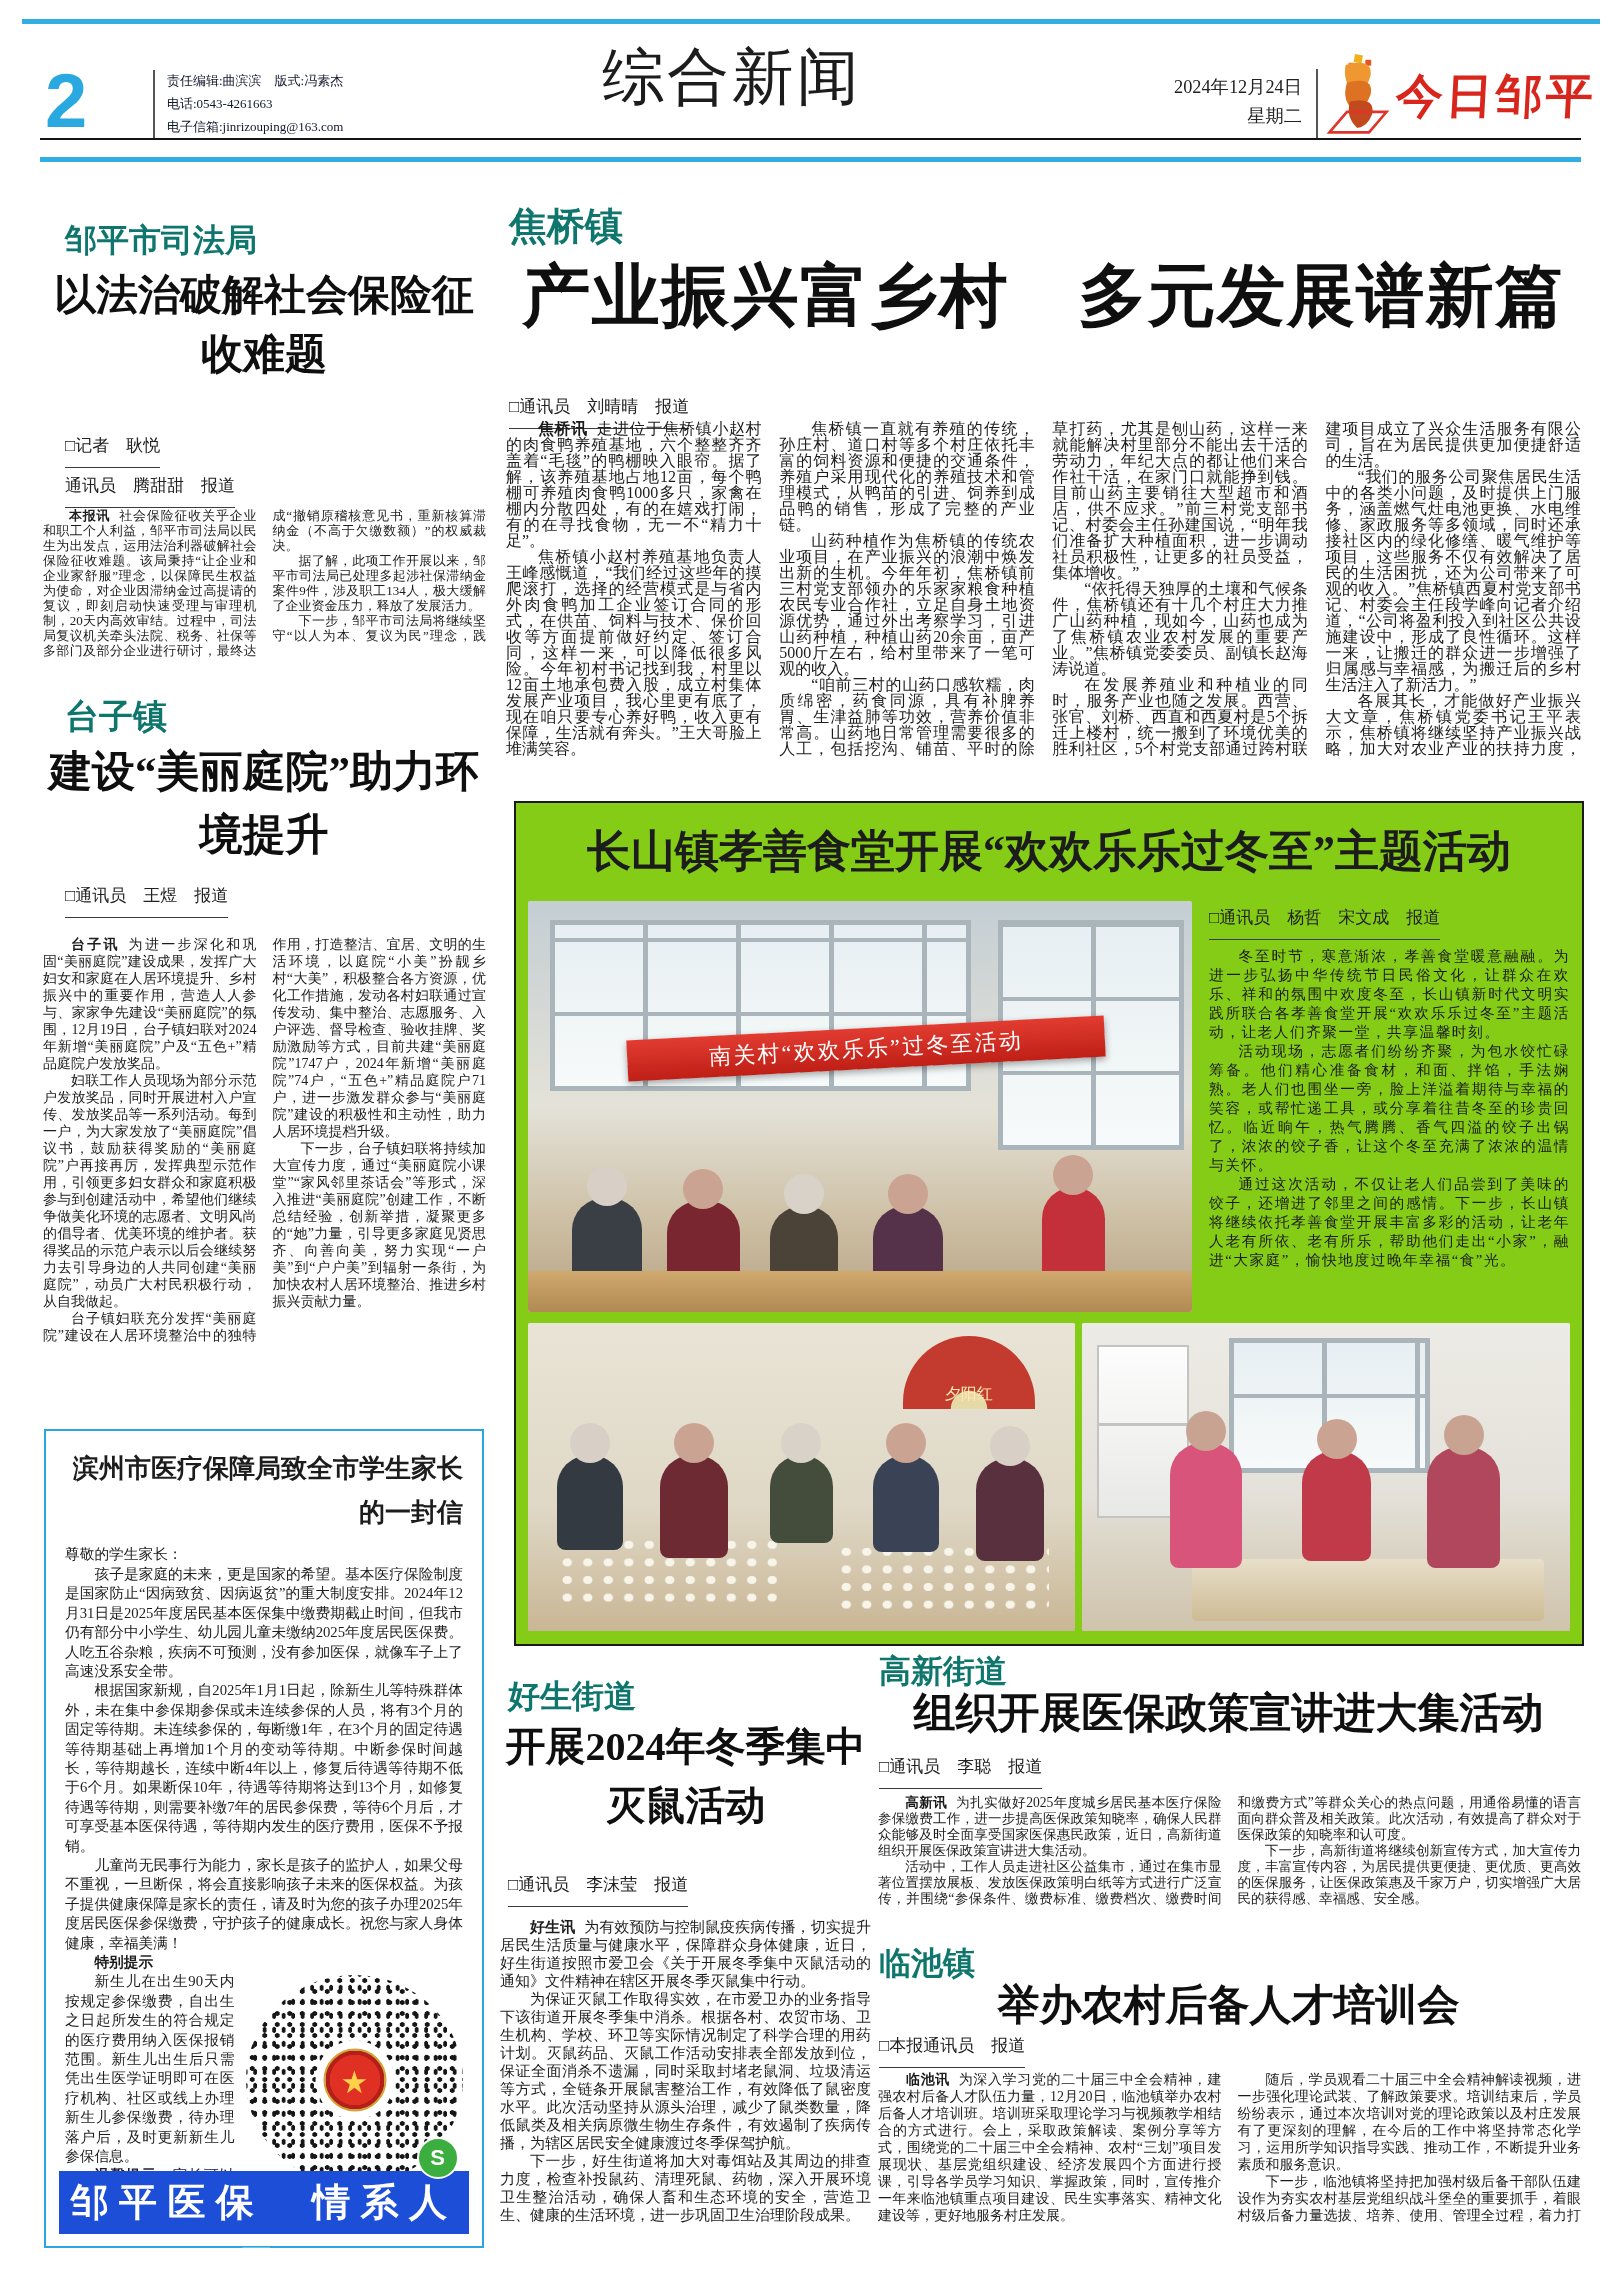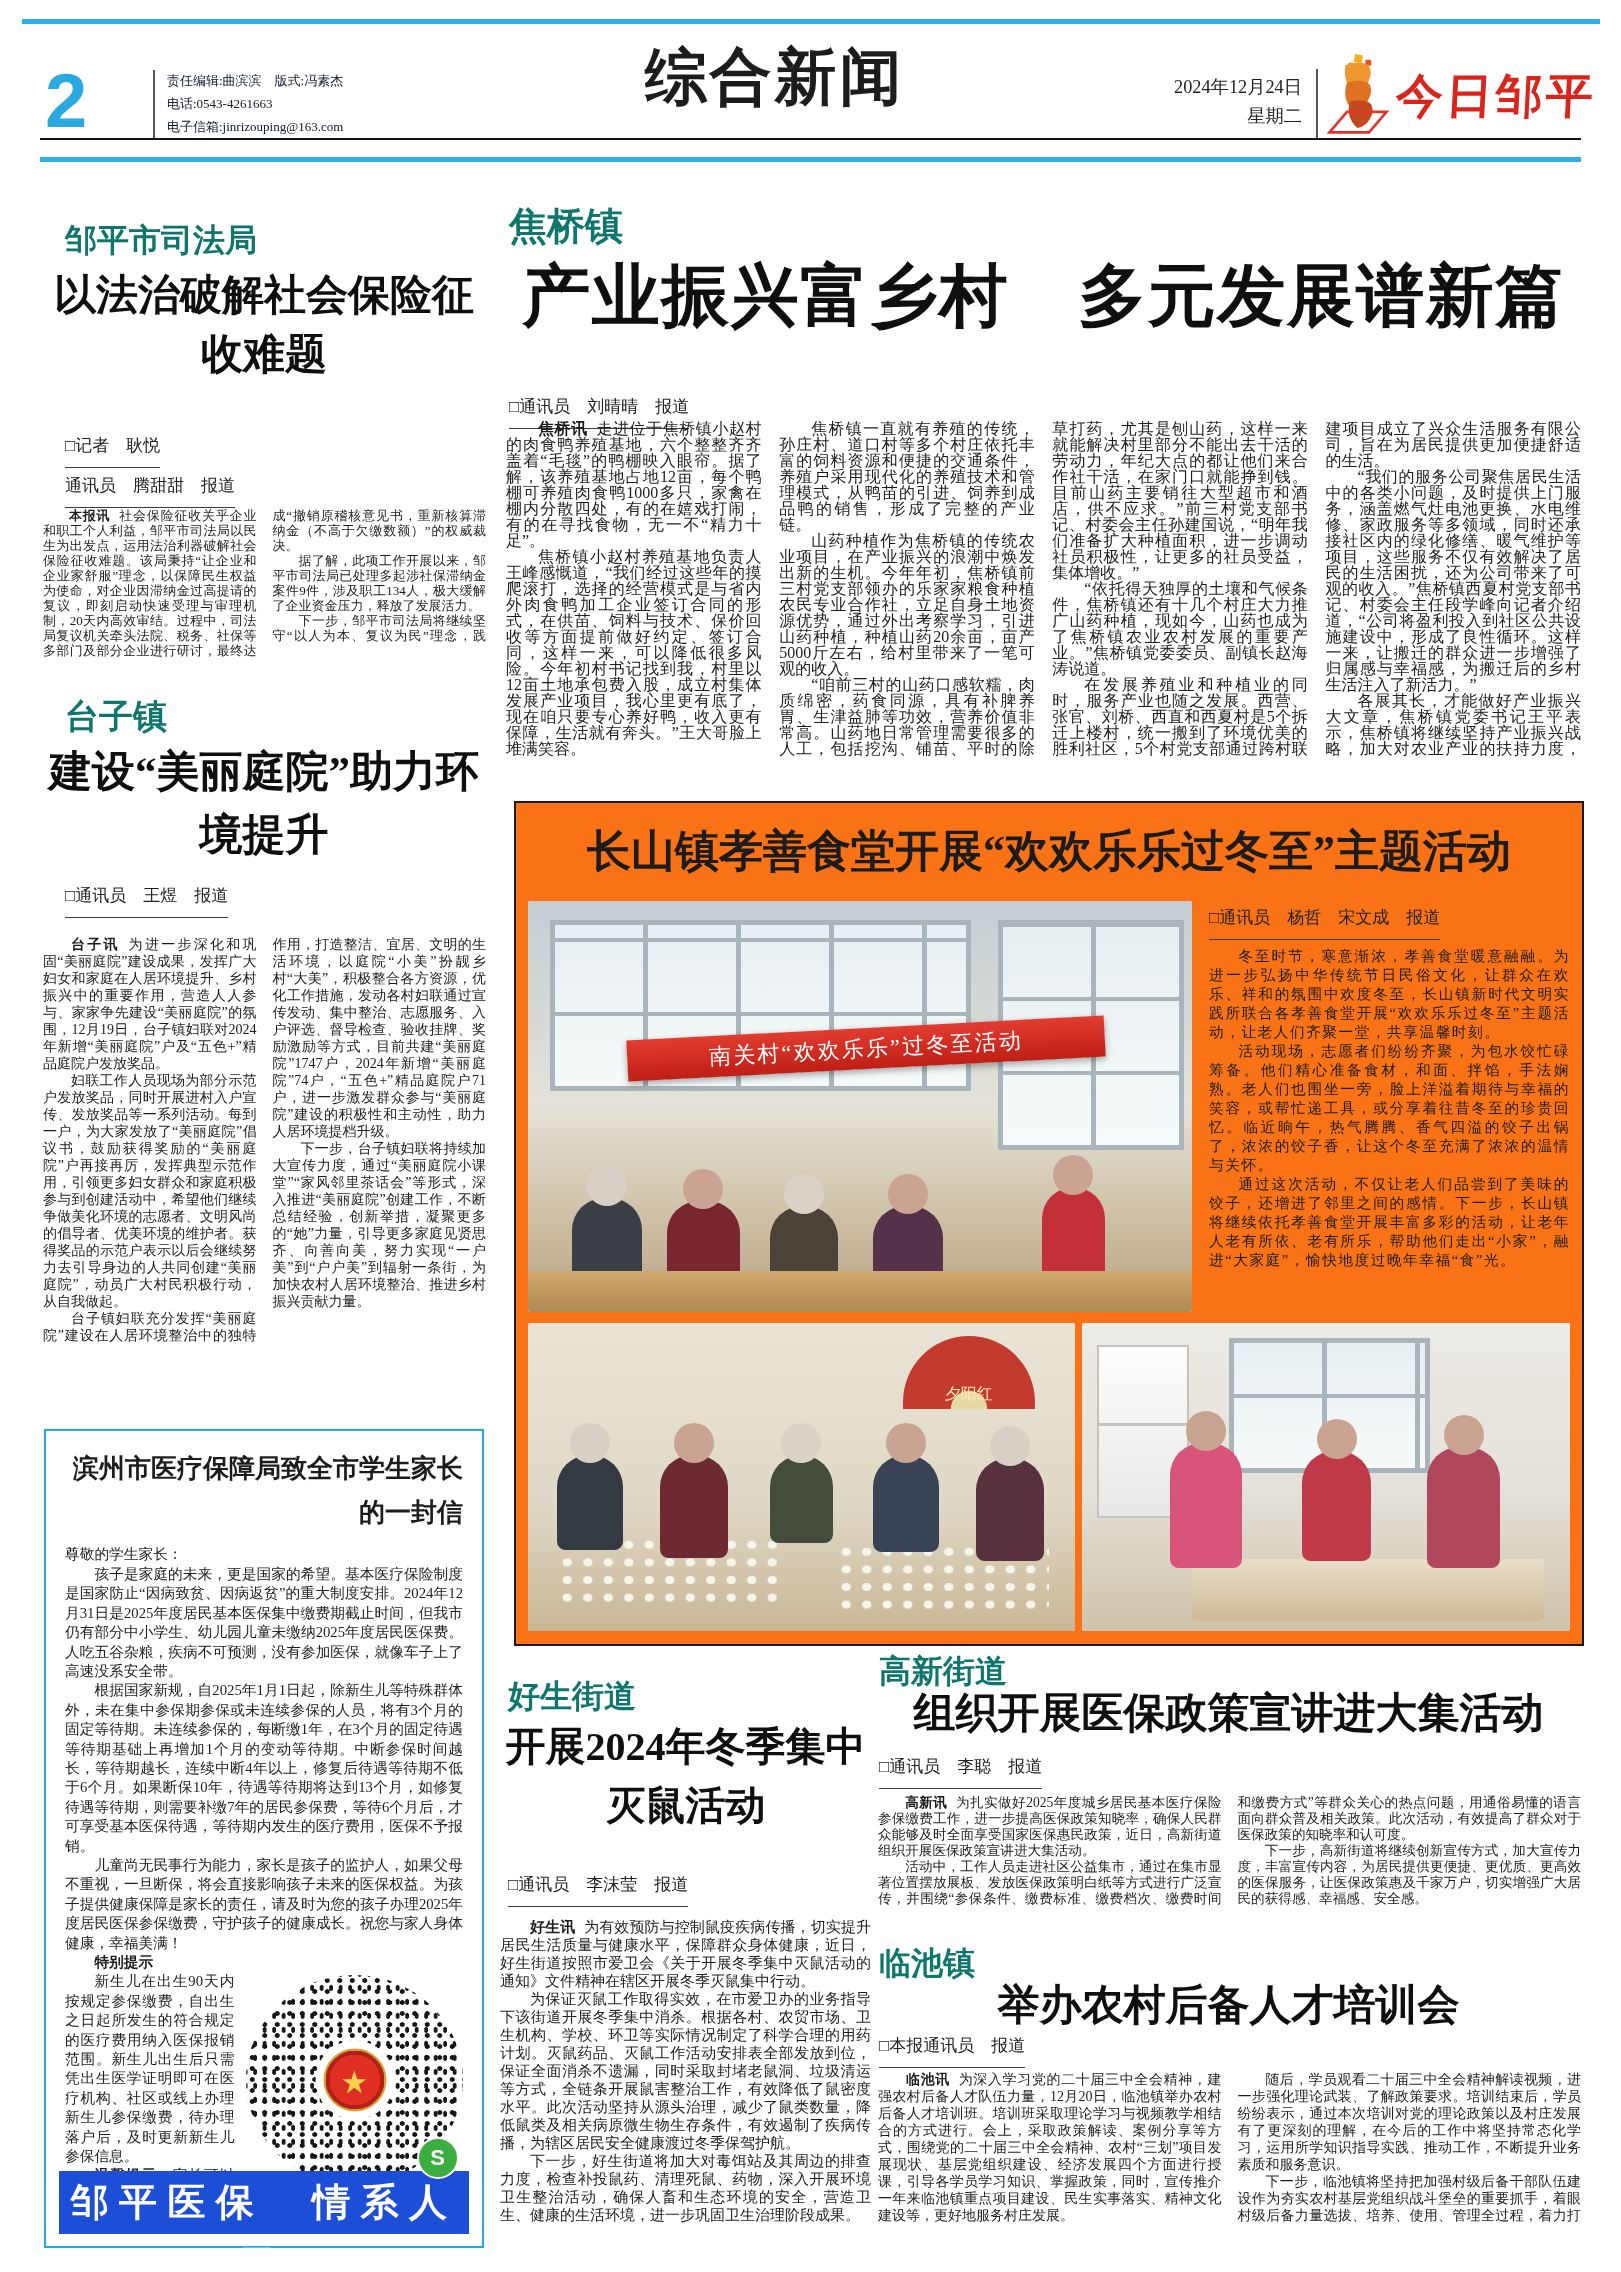--- a/index.html
+++ b/index.html
@@ -14,25 +14,25 @@
   .byline span{display:inline-block;border-bottom:1.5px solid #3c3c3c;padding-bottom:10px}
   .byline .b2{margin-top:5.9px}
   .body{position:absolute;overflow:hidden;text-align:justify}
   .body p{margin:0;text-indent:2em}
   .lead{font-family:"Liberation Sans",sans-serif;font-weight:bold;margin-right:8.8px}
   .cols2{column-count:2;column-gap:16px}
   .cols4{column-count:4;column-gap:17.6px}
   
   .pagenum{position:absolute;font-family:"Liberation Sans",sans-serif;font-weight:bold;font-size:76px;color:#2aa9e0;line-height:1}
   .edinfo{position:absolute;font-size:13px;line-height:23px;color:#0f172a}
-  .section-title{position:absolute;font-size:62px;font-weight:700;letter-spacing:2.9px;font-family:"Liberation Serif",serif;text-align:center}
+  .section-title{position:absolute;font-size:62px;font-weight:400;letter-spacing:2.9px;font-family:"Liberation Serif",serif;text-align:left}
   .dateblock{position:absolute;font-size:18.3px;line-height:29px;text-align:right;color:#222}
   .masthead-text{position:absolute;font-size:47px;font-weight:900;color:#d9261c;letter-spacing:2.9px;transform:skewX(-3deg);font-family:"Liberation Serif",serif}
   
-  .pbox{position:absolute;border:2.2px solid #1a1a1a;background:#f97316}
+  .pbox{position:absolute;border:2.2px solid #1a1a1a;background:#84cc16}
   .pbox h3{position:absolute;left:0;right:0;margin:0;text-align:center;font-size:44px;font-weight:900;font-family:"Liberation Serif",serif}
   .photo{position:absolute;overflow:hidden;border-radius:1.5px;background:#cfd5d6}
   .pp{position:absolute;border-radius:32px 32px 8.8px 8.8px}
   .pp::before{content:"";position:absolute;top:-32px;left:50%;transform:translateX(-50%);width:40px;height:40px;border-radius:50%;background:var(--head,#c9a392)}
   .win{position:absolute;border:5.1px solid #a9b5ba;background:
       repeating-linear-gradient(90deg,transparent 0 88px,#a9b5ba 88px 93px),
       repeating-linear-gradient(0deg,transparent 0 70px,#a9b5ba 70px 74px),
       linear-gradient(#e7eff2,#f7fafa)}
   .banner{position:absolute;background:linear-gradient(#e23c31,#bf1f16);color:#fff;text-align:center;font-size:22px;letter-spacing:2.2px;box-shadow:0 2.9px 7.3px rgba(0,0,0,.35);transform:rotate(-3deg)}
   .tbl{position:absolute;background:linear-gradient(#cfa96e,#b08a52);border-radius:4.4px}

